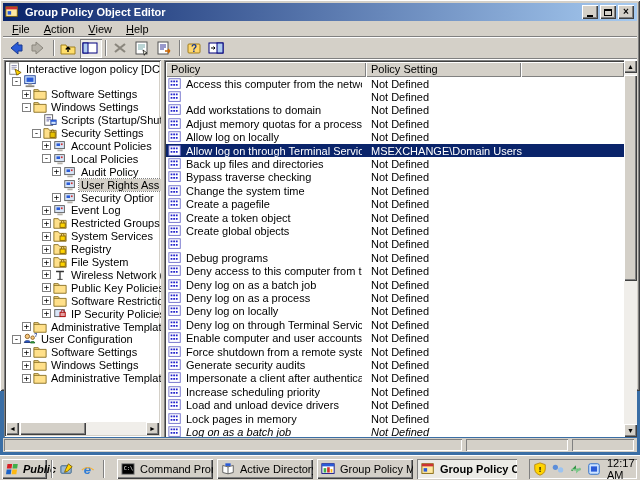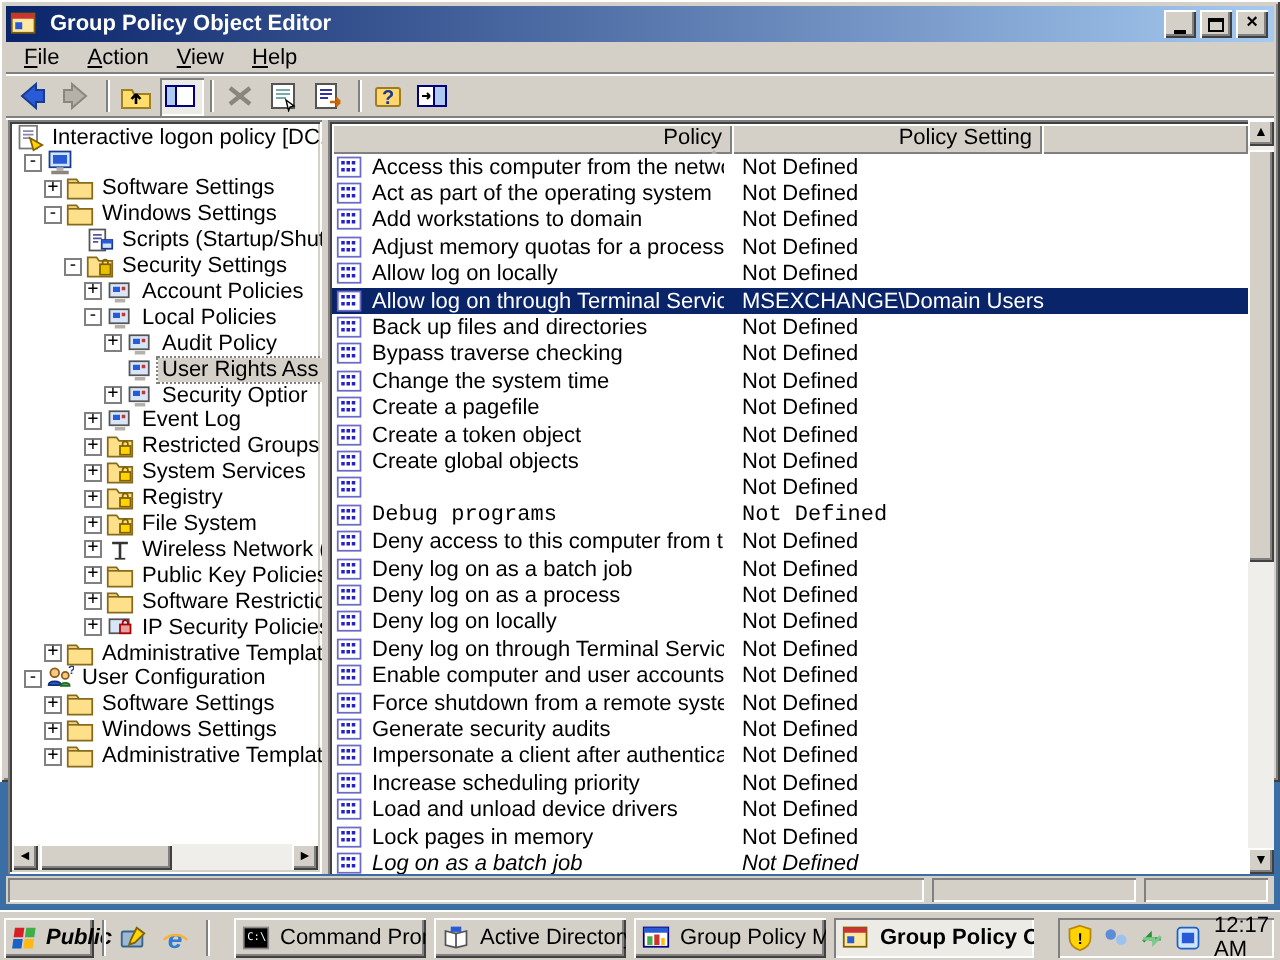--- a/index.html
+++ b/index.html
@@ -41,21 +41,21 @@
   .tree-label { padding:0 2px; color:#000; }
   .tree-label.sel { background:#d4d0c8; outline:1px dotted #808080; }
   .ico { display:flex; align-items:center; justify-content:center; flex:none; margin-right:2px; }
   .ico svg { display:block; }
 
   .splitter { position:absolute; left:161px; top:60px; width:3px; height:377px; background:#d4d0c8; }
 
   .list-panel { position:absolute; left:164px; top:60px; width:460px; height:377px; background:#fff; overflow:hidden;
     box-shadow: inset 1px 1px 0 #808080, inset 2px 2px 0 #404040; }
   .list-header { position:absolute; left:2px; top:2px; width:458px; height:15px; display:flex; background:#d4d0c8; }
-  .hcell { height:15px; padding:1px 5px; background:#d4d0c8; color:#000; display:flex; align-items:flex-end;
+  .hcell { height:15px; padding:1px 5px; background:#d4d0c8; color:#000; display:flex; align-items:flex-start;
     box-shadow: inset 1px 1px 0 #fff, inset -1px -1px 0 #808080; white-space:nowrap; overflow:hidden;flex-direction:column; }
   .sort-tri { width:0; height:0; border-left:4px solid transparent; border-right:4px solid transparent;
     border-bottom:5px solid #b0aca4; margin-left:18px; }
   .list-rows { position:absolute; left:2px; top:17px; width:458px; height:360px; }
   .lrow { position:absolute; left:0; width:458px; height:13.4px; display:flex; align-items:center; white-space:nowrap; overflow:hidden; }
   .lrow .pname { position:absolute; left:20px; right:262px; overflow:hidden; white-space:nowrap; }
   .lrow .psetting { position:absolute; left:205px; }
   .lrow .ico { position:absolute; left:2px; }
   .lrow.sel { background:#0a246a; color:#fff; }
 
@@ -551,21 +551,20 @@
                 <g fill="#2222cc">
                   <rect x="3" y="4" width="2" height="2"></rect>
                   <rect x="6" y="4" width="2" height="2"></rect>
                   <rect x="9" y="4" width="2" height="2"></rect>
                   <rect x="3" y="8" width="2" height="2"></rect>
                   <rect x="6" y="8" width="2" height="2"></rect>
                   <rect x="9" y="8" width="2" height="2"></rect>
                 </g>
               </svg>
             </span>
-            <span class="pname">Act as part of the operating system</span>
             <span class="psetting">Not Defined</span>
           </div>
           <div class="lrow" style="top: 26.8px;">
             <span class="ico">
               <svg width="14" height="14" viewBox="0 0 16 16">
                 <rect x="1" y="2" width="13" height="11" fill="#fff" stroke="#6a6ac9"></rect>
                 <g fill="#2222cc">
                   <rect x="3" y="4" width="2" height="2"></rect>
                   <rect x="6" y="4" width="2" height="2"></rect>
                   <rect x="9" y="4" width="2" height="2"></rect>
@@ -740,21 +739,21 @@
                   <rect x="6" y="4" width="2" height="2"></rect>
                   <rect x="9" y="4" width="2" height="2"></rect>
                   <rect x="3" y="8" width="2" height="2"></rect>
                   <rect x="6" y="8" width="2" height="2"></rect>
                   <rect x="9" y="8" width="2" height="2"></rect>
                 </g>
               </svg>
             </span>
             <span class="psetting">Not Defined</span>
           </div>
-          <div class="lrow" style="top: 174.2px; font-family: Liberation Mono, monospace;">
+          <div class="lrow" style="top: 174.2px;">
             <span class="ico">
               <svg width="14" height="14" viewBox="0 0 16 16">
                 <rect x="1" y="2" width="13" height="11" fill="#fff" stroke="#6a6ac9"></rect>
                 <g fill="#2222cc">
                   <rect x="3" y="4" width="2" height="2"></rect>
                   <rect x="6" y="4" width="2" height="2"></rect>
                   <rect x="9" y="4" width="2" height="2"></rect>
                   <rect x="3" y="8" width="2" height="2"></rect>
                   <rect x="6" y="8" width="2" height="2"></rect>
                   <rect x="9" y="8" width="2" height="2"></rect>

